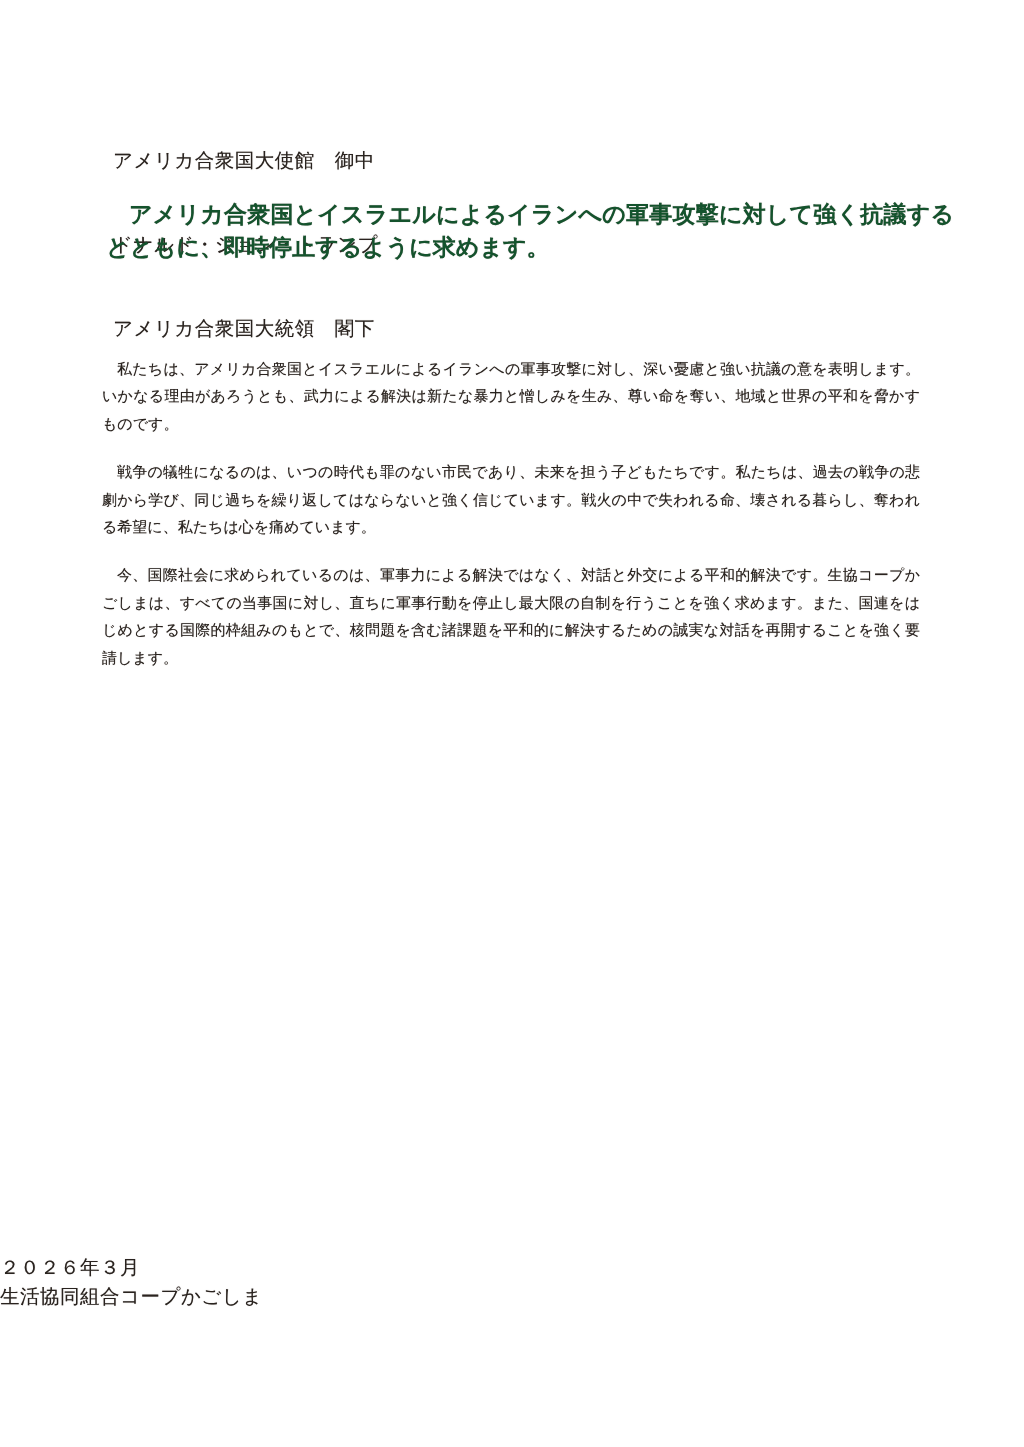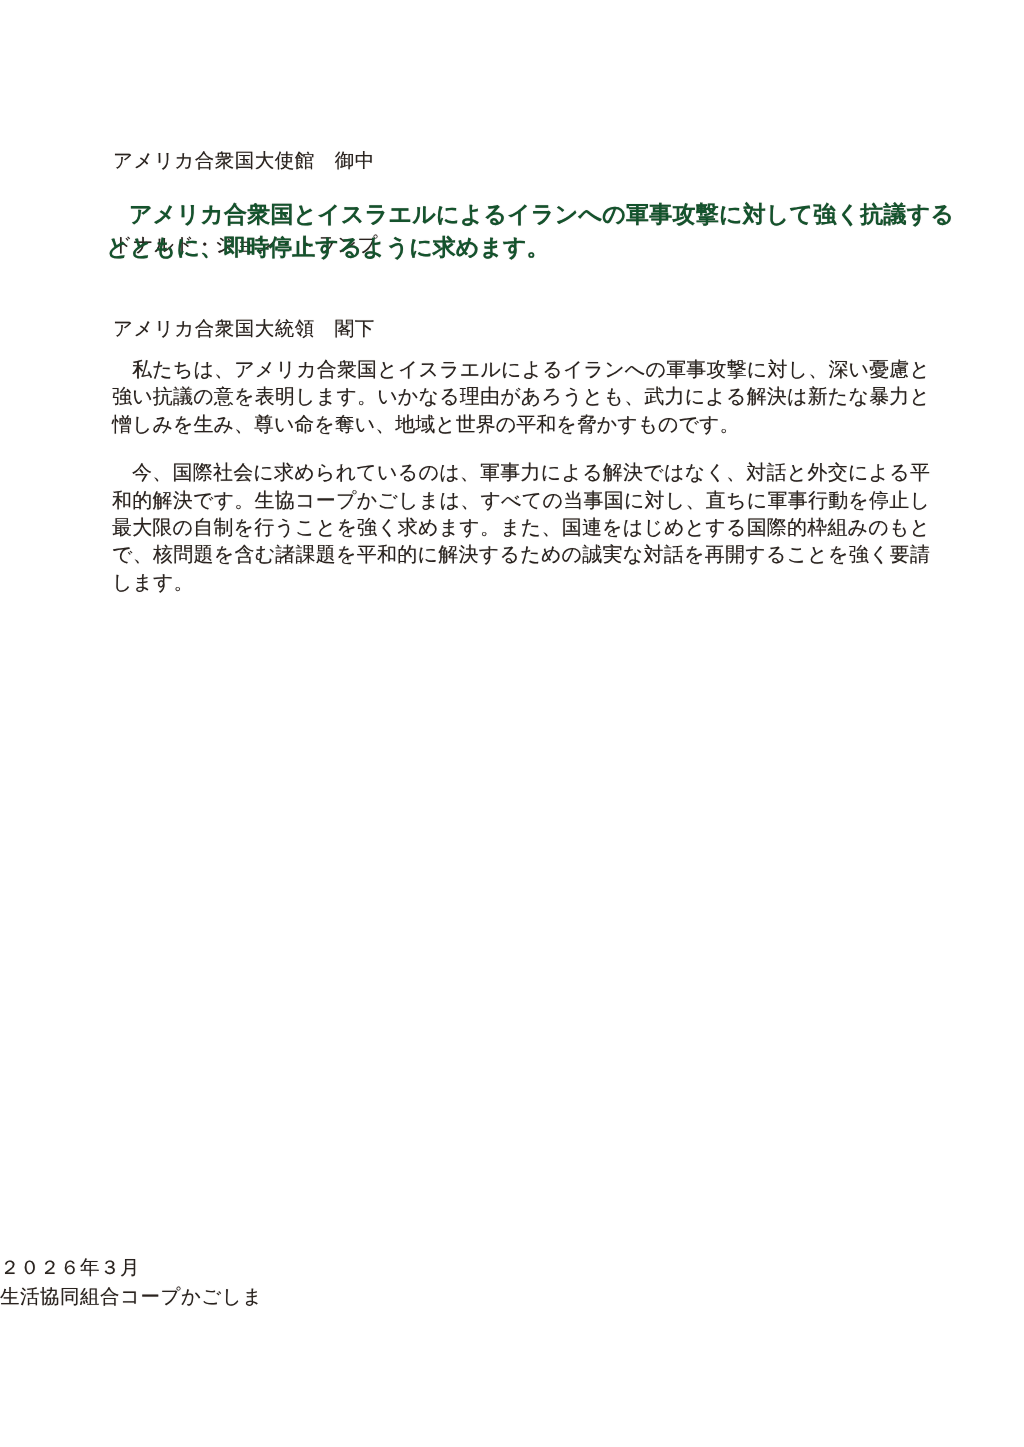--- a/index.html
+++ b/index.html
@@ -40,23 +40,23 @@
     font-size: 23px;
     font-weight: bold;
     line-height: 33px;
     text-indent: 1em;
     text-align: justify;
     color: #14532d;
   }
   .body-text {
     position: absolute;
     top: 356px;
-    left: 112px;
+    left: 102px;
     width: 818px;
-    font-size: 20px;
+    font-size: 15px;
     line-height: 27.4px;
     text-align: justify;
   }
   .body-text p {
     margin: 0 0 21px 0;
     text-indent: 1em;
   }
   .signature {
     position: absolute;
     top: 1254px;
@@ -76,20 +76,21 @@
   <div class="recipient">
     <div>アメリカ合衆国大使館　御中</div>
     <div>ドナルド・ジョン・トランプ</div>
     <div>アメリカ合衆国大統領　閣下</div>
   </div>
 
   <h1 class="title">アメリカ合衆国とイスラエルによるイランへの軍事攻撃に対して強く抗議するとともに、即時停止するように求めます。</h1>
 
   <div class="body-text">
     <p>私たちは、アメリカ合衆国とイスラエルによるイランへの軍事攻撃に対し、深い憂慮と強い抗議の意を表明します。いかなる理由があろうとも、武力による解決は新たな暴力と憎しみを生み、尊い命を奪い、地域と世界の平和を脅かすものです。</p>
+    <p>戦争の犠牲になるのは、いつの時代も罪のない市民であり、未来を担う子どもたちです。私たちは、過去の戦争の悲劇から学び、同じ過ちを繰り返してはならないと強く信じています。戦火の中で失われる命、壊される暮らし、奪われる希望に、私たちは心を痛めています。</p>
     <p>今、国際社会に求められているのは、軍事力による解決ではなく、対話と外交による平和的解決です。生協コープかごしまは、すべての当事国に対し、直ちに軍事行動を停止し最大限の自制を行うことを強く求めます。また、国連をはじめとする国際的枠組みのもとで、核問題を含む諸課題を平和的に解決するための誠実な対話を再開することを強く要請します。</p>
   </div>
 
   <div class="signature">
     <div>２０２６年３月</div>
     <div>生活協同組合コープかごしま</div>
   </div>
 
 </div>
 

